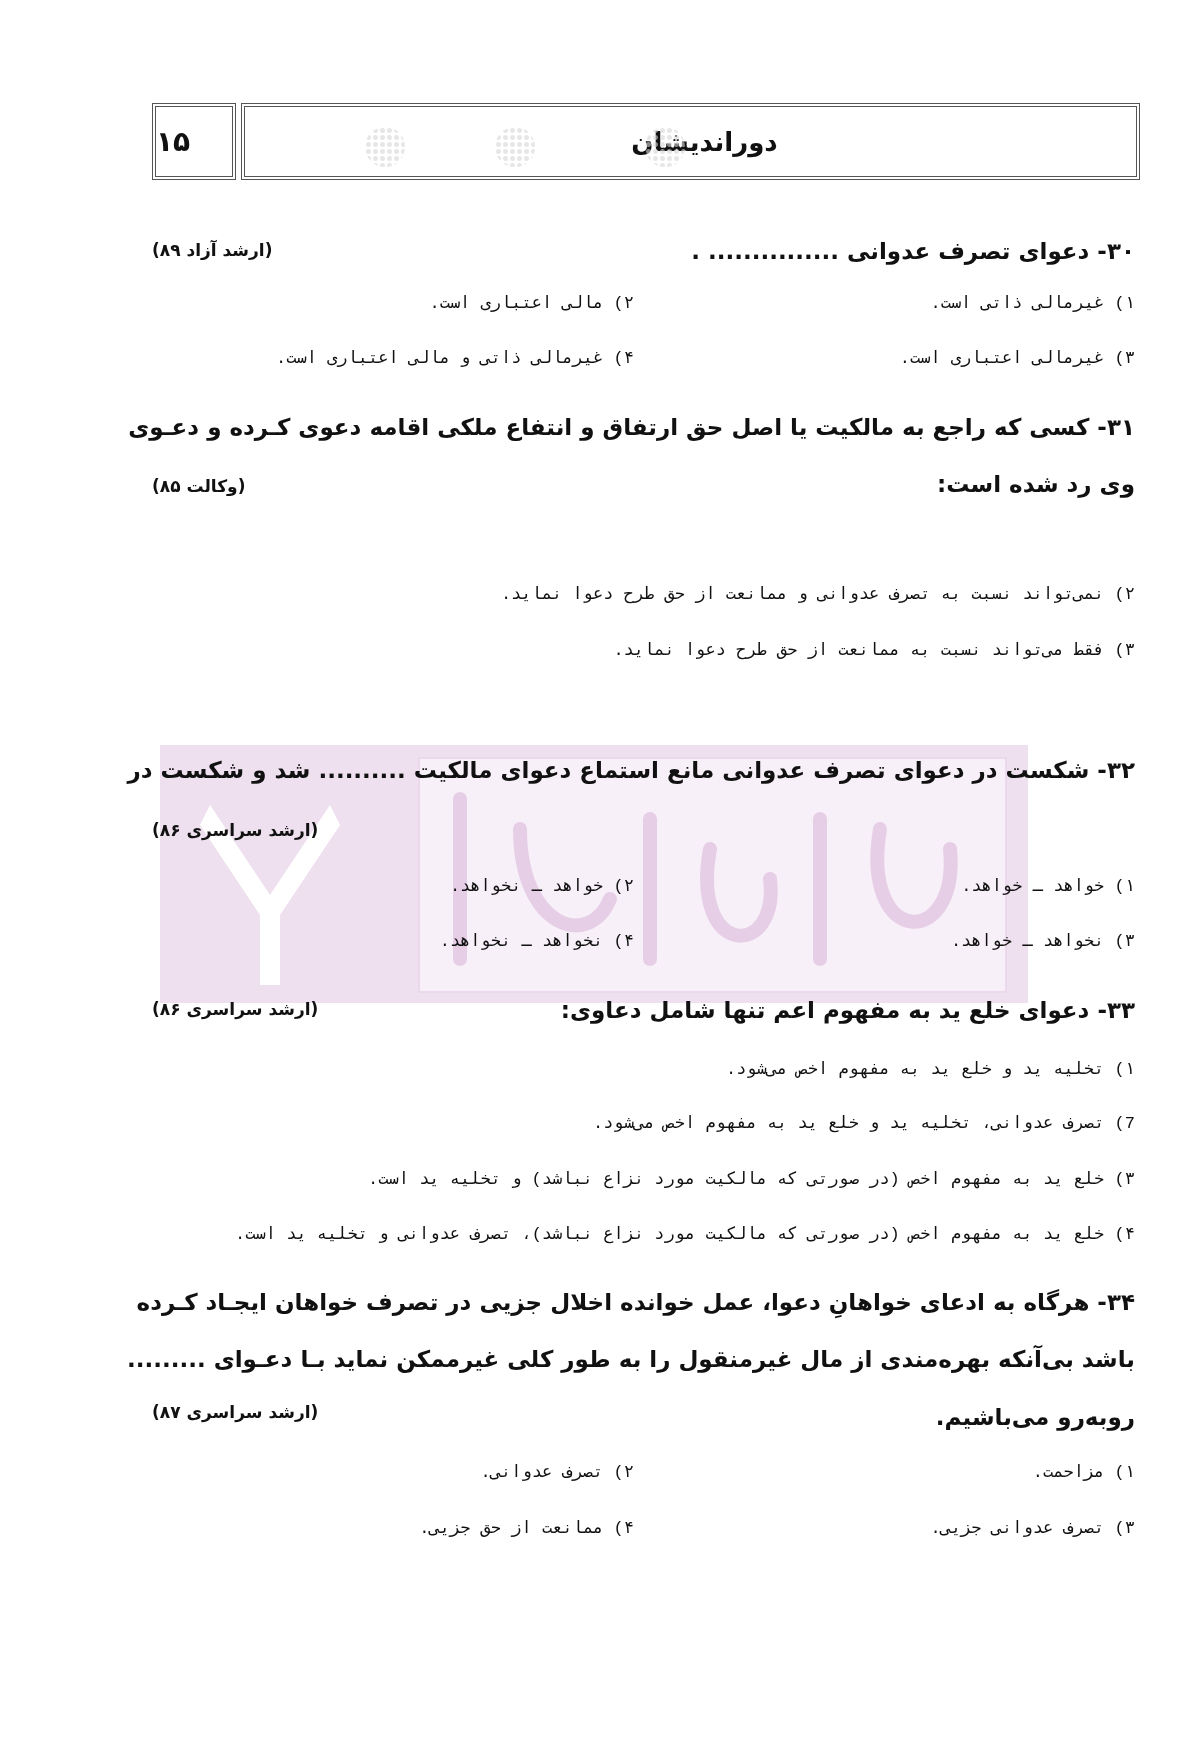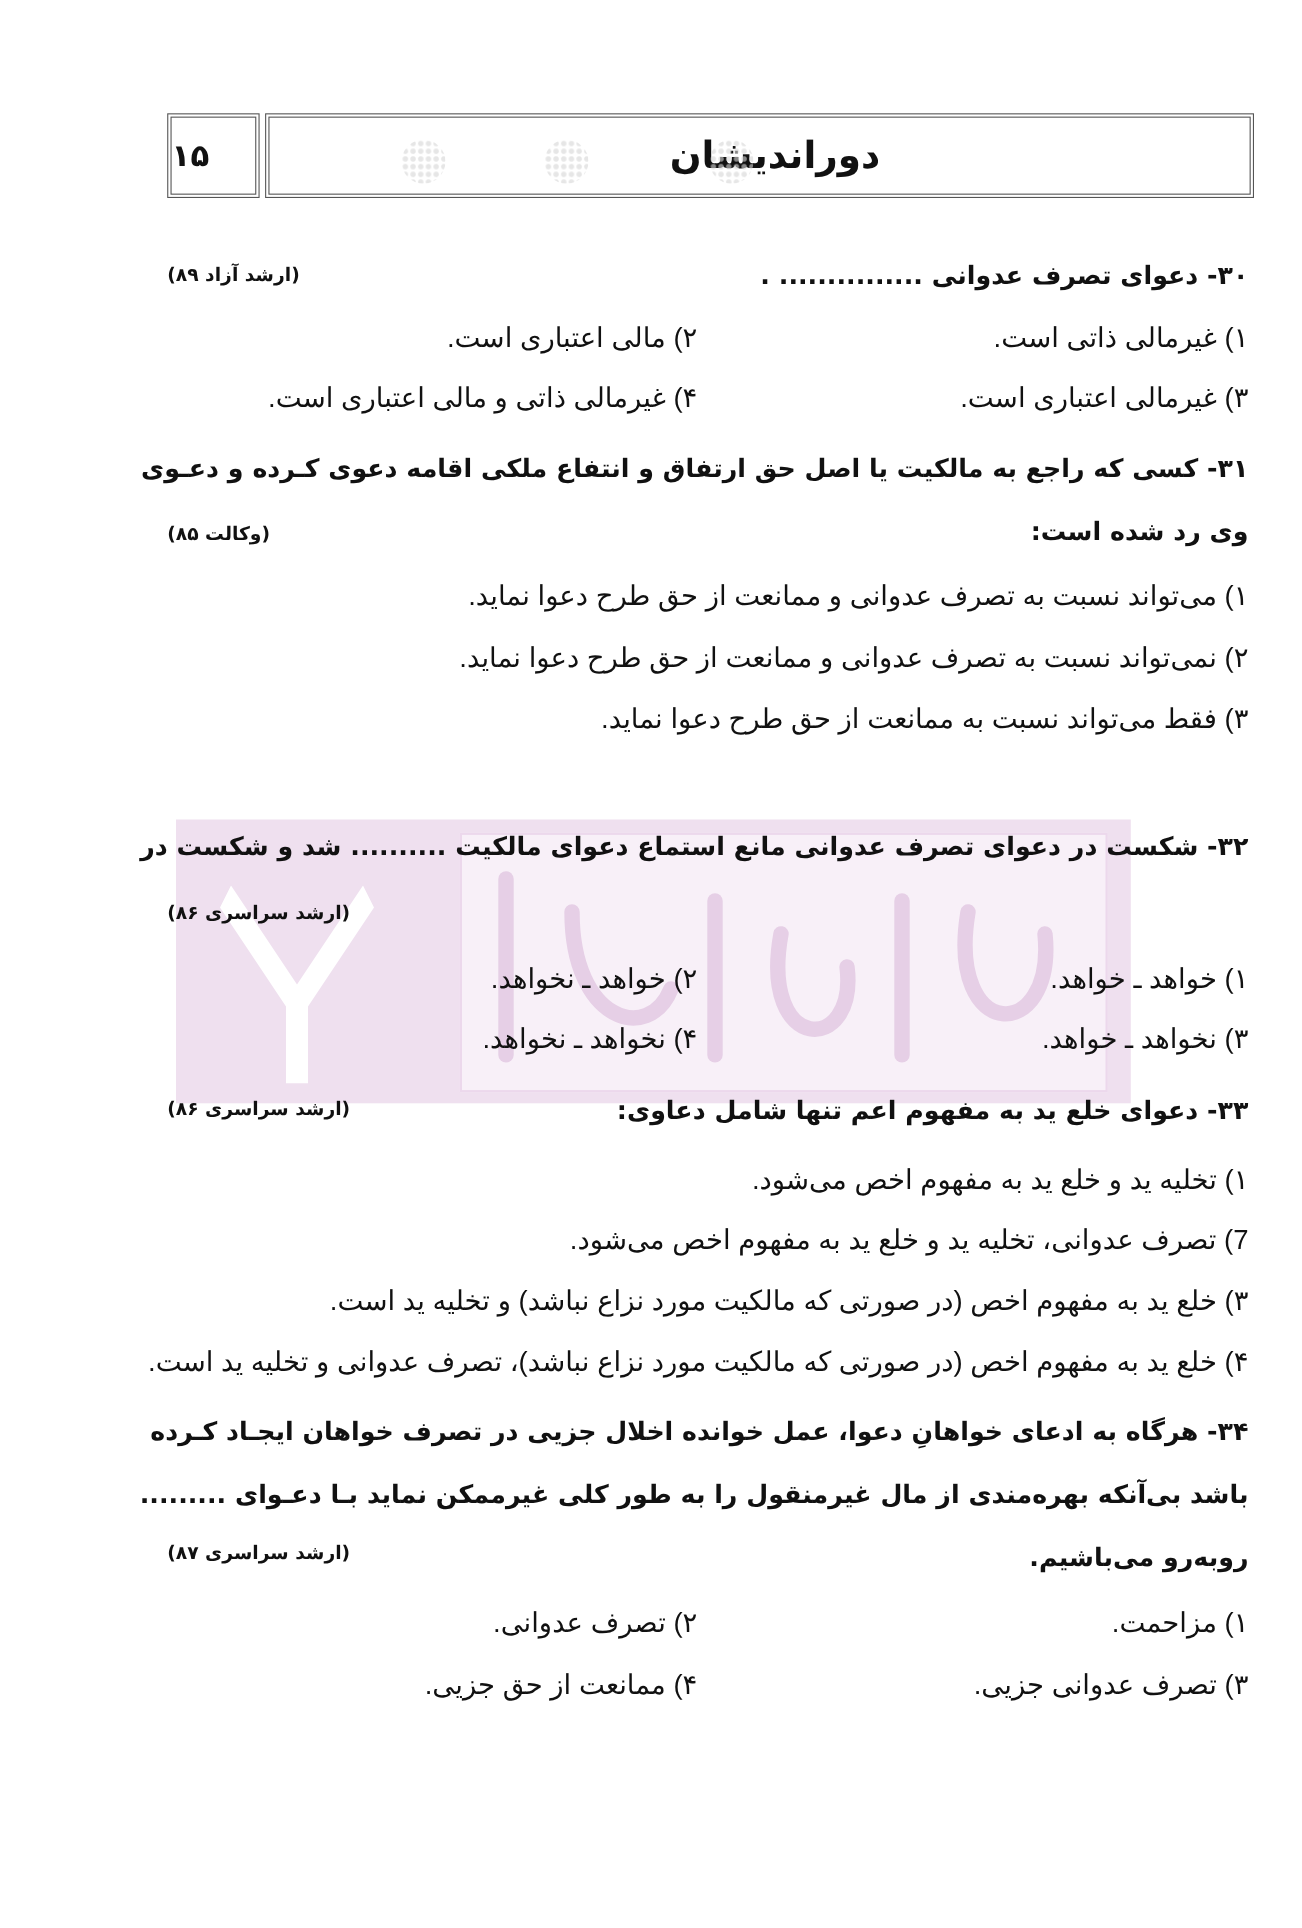--- a/index.html
+++ b/index.html
@@ -13,21 +13,21 @@
   .hdr-num {
     position: absolute; left: 152px; top: 103px; width: 84px; height: 77px;
     border: 4px double #555; box-sizing: border-box; background: #fff;
     display: flex; align-items: center; 
     font-size: 28px; font-weight: bold; color: #111;
   }
   .hdr-title {
     position: absolute; left: 241px; top: 103px; width: 899px; height: 77px;
     border: 4px double #555; box-sizing: border-box; background: #fff;
     display: flex; align-items: center; justify-content: center;
-    font-size: 34px; font-weight: bold; color: #111; direction: rtl; padding-left: 28px;
+    font-size: 26px; font-weight: bold; color: #111; direction: rtl; padding-left: 28px;
   }
   .hdr-title .orn {
     position: absolute; top: 20px; width: 40px; height: 40px; border-radius: 50%;
     background: radial-gradient(circle, #d6d6d6 0 2px, transparent 3px) 0 0 / 7px 7px;
     opacity: .6;
   }
 
   
   .wm {
     position: absolute; left: 160px; top: 745px; width: 868px; height: 258px;
@@ -40,21 +40,21 @@
   .wm .y-shape {
     position: absolute; left: 40px; top: 60px; width: 140px; height: 180px;
   }
 
   
   .line {
     position: absolute; direction: rtl; white-space: nowrap; z-index: 2;
     right: 49px;
   }
   .q { font-size: 23px; font-weight: bold; font-family: "DejaVu Sans", sans-serif; }
-  .opt { font-size: 25px; font-family: Liberation Sans, sans-serif; }
+  .opt { font-size: 17px; font-family: Liberation Mono, monospace; }
   .src {
     position: absolute; left: 152px; font-size: 17px; font-weight: bold; direction: rtl; z-index: 2; white-space: nowrap;
   }
 </style>
 </head>
 <body>
 
 <div class="page">
 
   <div class="hdr-num">
@@ -88,21 +88,20 @@
   <div class="line q" style="top:238px">۳۰- دعوای تصرف عدوانی ............... .</div>
   <div class="src" style="top:240px">(ارشد آزاد ۸۹)</div>
   <div class="line opt" style="top:292px">۱) غیرمالی ذاتی است.</div>
   <div class="line opt" style="top:292px; right:550px">۲) مالی اعتباری است.</div>
   <div class="line opt" style="top:347px">۳) غیرمالی اعتباری است.</div>
   <div class="line opt" style="top:347px; right:550px">۴) غیرمالی ذاتی و مالی اعتباری است.</div>
 
   <div class="line q" style="top:414px">۳۱- کسی که راجع به مالکیت یا اصل حق ارتفاق و انتفاع ملکی اقامه دعوی کـرده و دعـوی</div>
   <div class="line q" style="top:471px">وی رد شده است:</div>
   <div class="src" style="top:476px">(وکالت ۸۵)</div>
-  <div class="line opt" style="top:527px">۱) می‌تواند نسبت به تصرف عدوانی و ممانعت از حق طرح دعوا نماید.</div>
   <div class="line opt" style="top:583px">۲) نمی‌تواند نسبت به تصرف عدوانی و ممانعت از حق طرح دعوا نماید.</div>
   <div class="line opt" style="top:639px">۳) فقط می‌تواند نسبت به ممانعت از حق طرح دعوا نماید.</div>
 
   <div class="line q" style="top:757px">۳۲- شکست در دعوای تصرف عدوانی مانع استماع دعوای مالکیت .......... شد و شکست در</div>
   <div class="src" style="top:820px">(ارشد سراسری ۸۶)</div>
   <div class="line opt" style="top:875px">۱) خواهد ـ خواهد.</div>
   <div class="line opt" style="top:875px; right:550px">۲) خواهد ـ نخواهد.</div>
   <div class="line opt" style="top:930px">۳) نخواهد ـ خواهد.</div>
   <div class="line opt" style="top:930px; right:550px">۴) نخواهد ـ نخواهد.</div>
 

